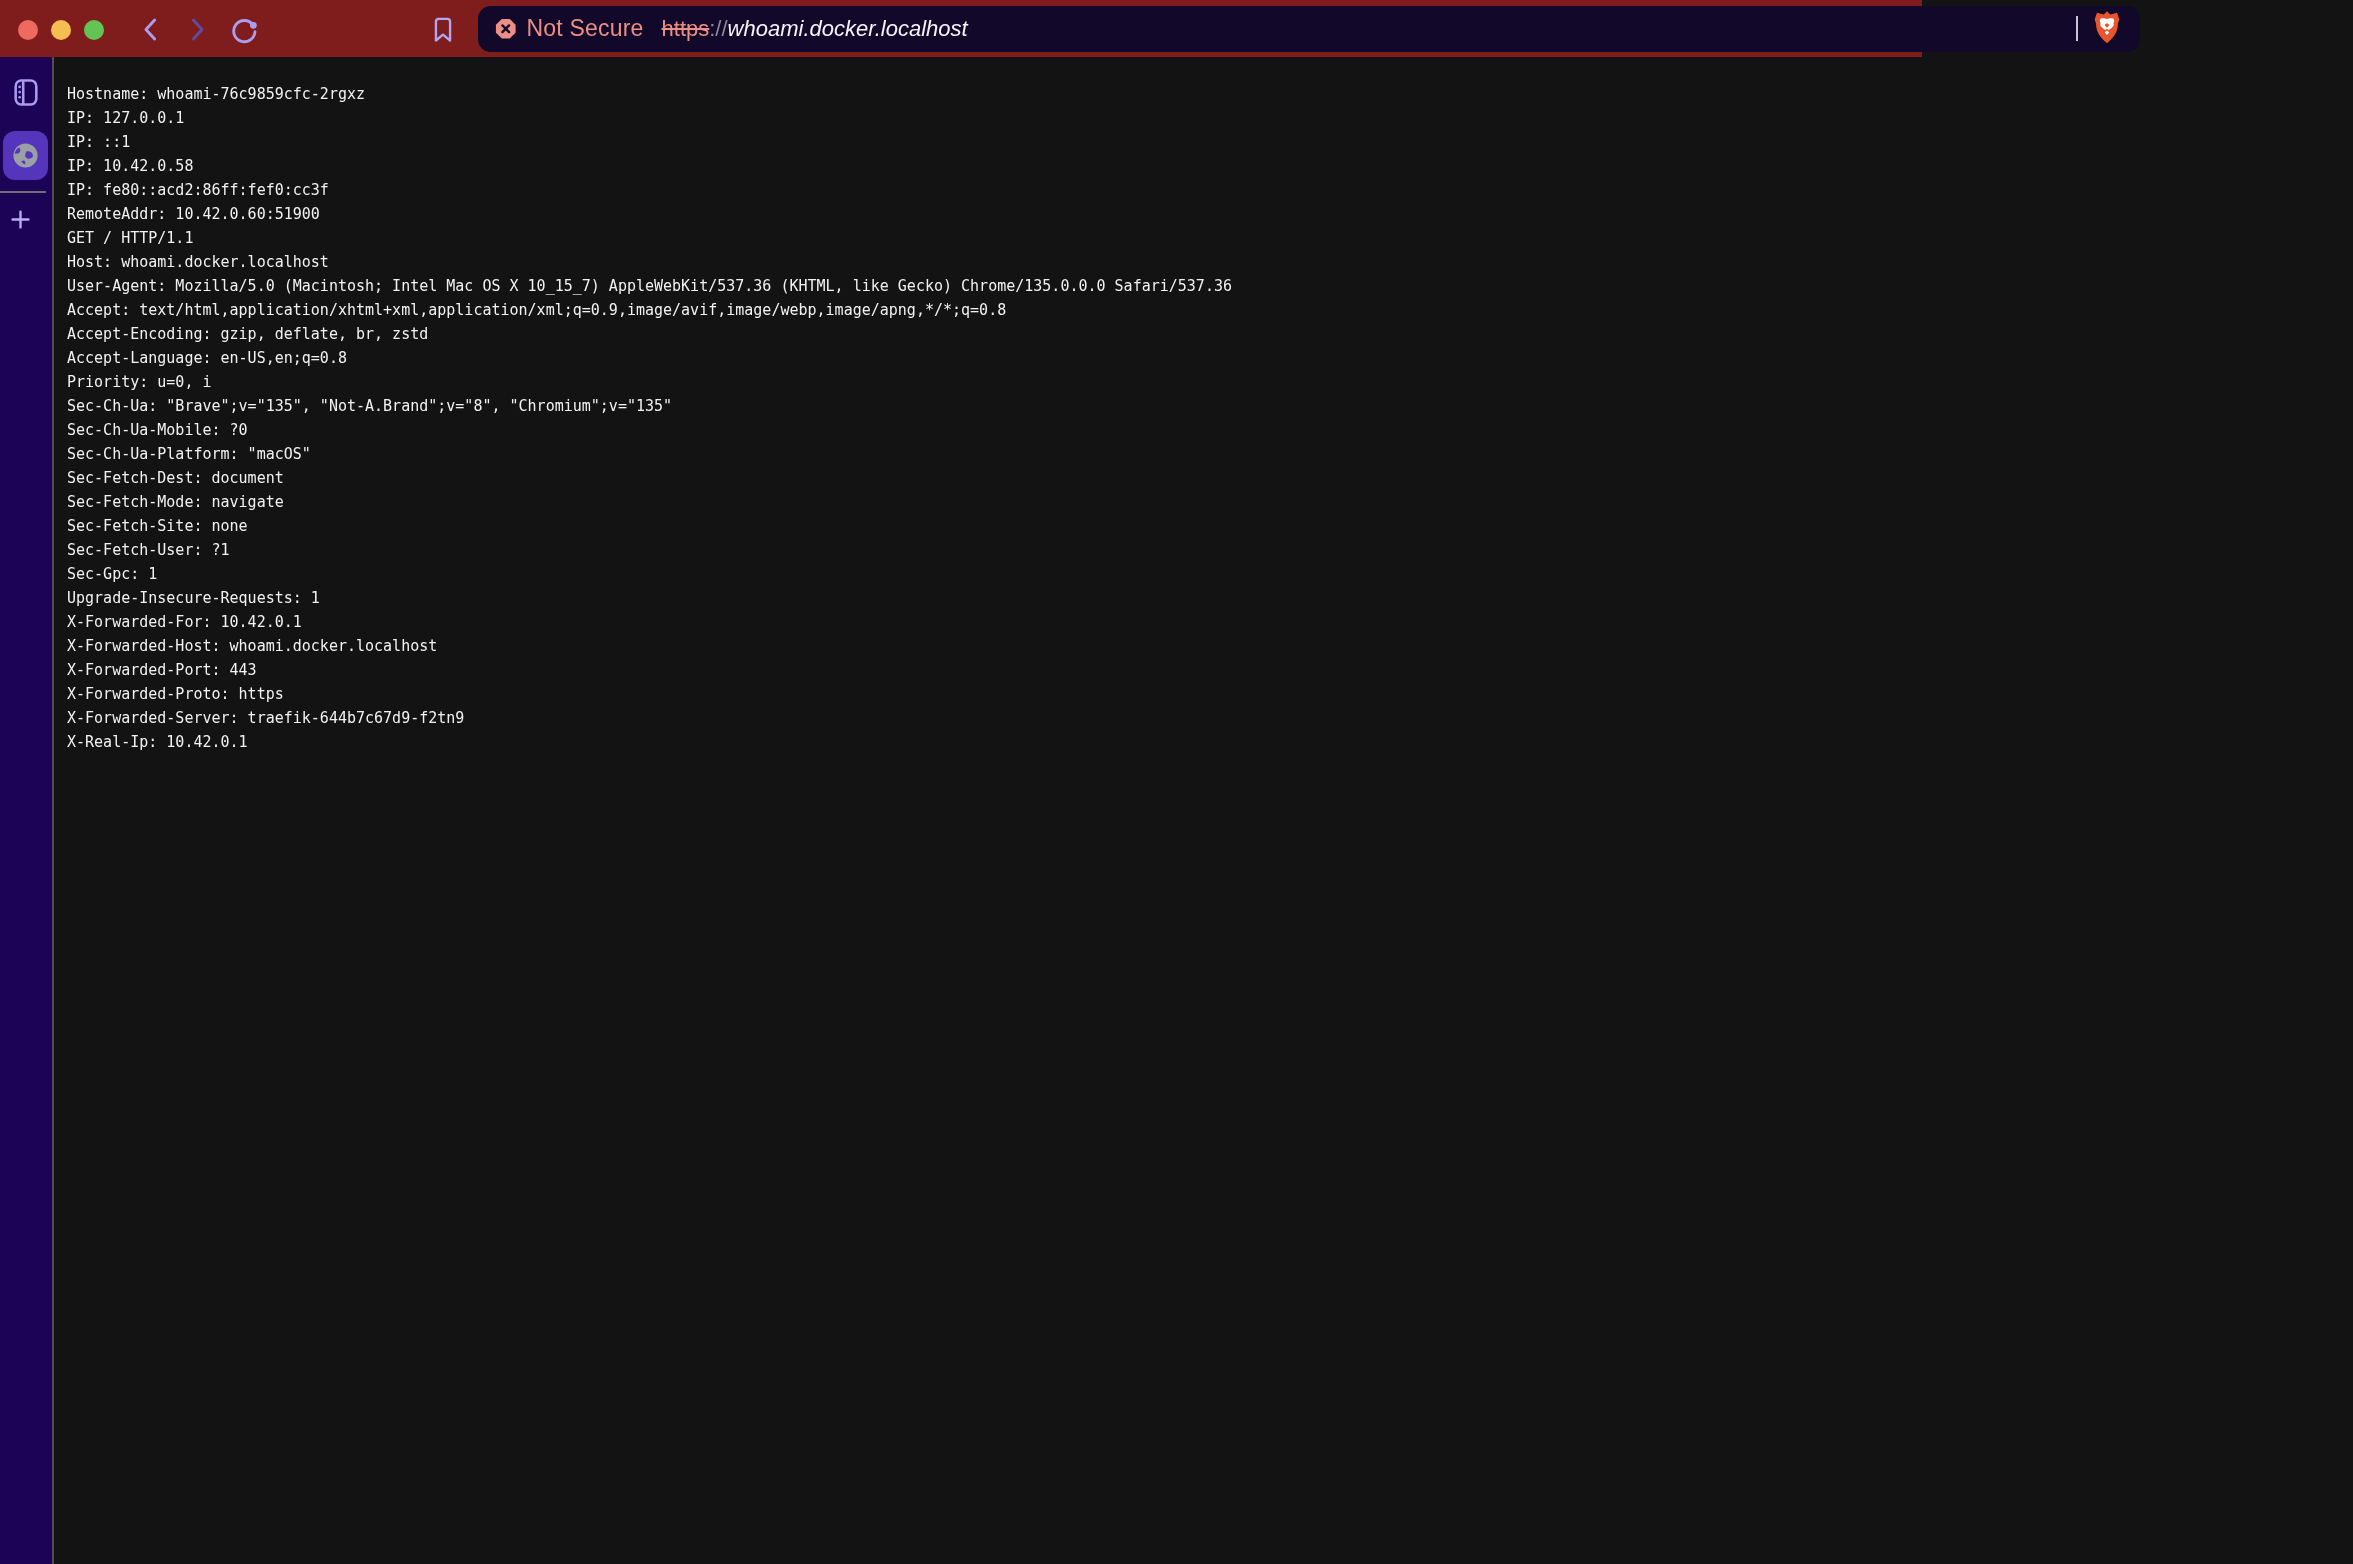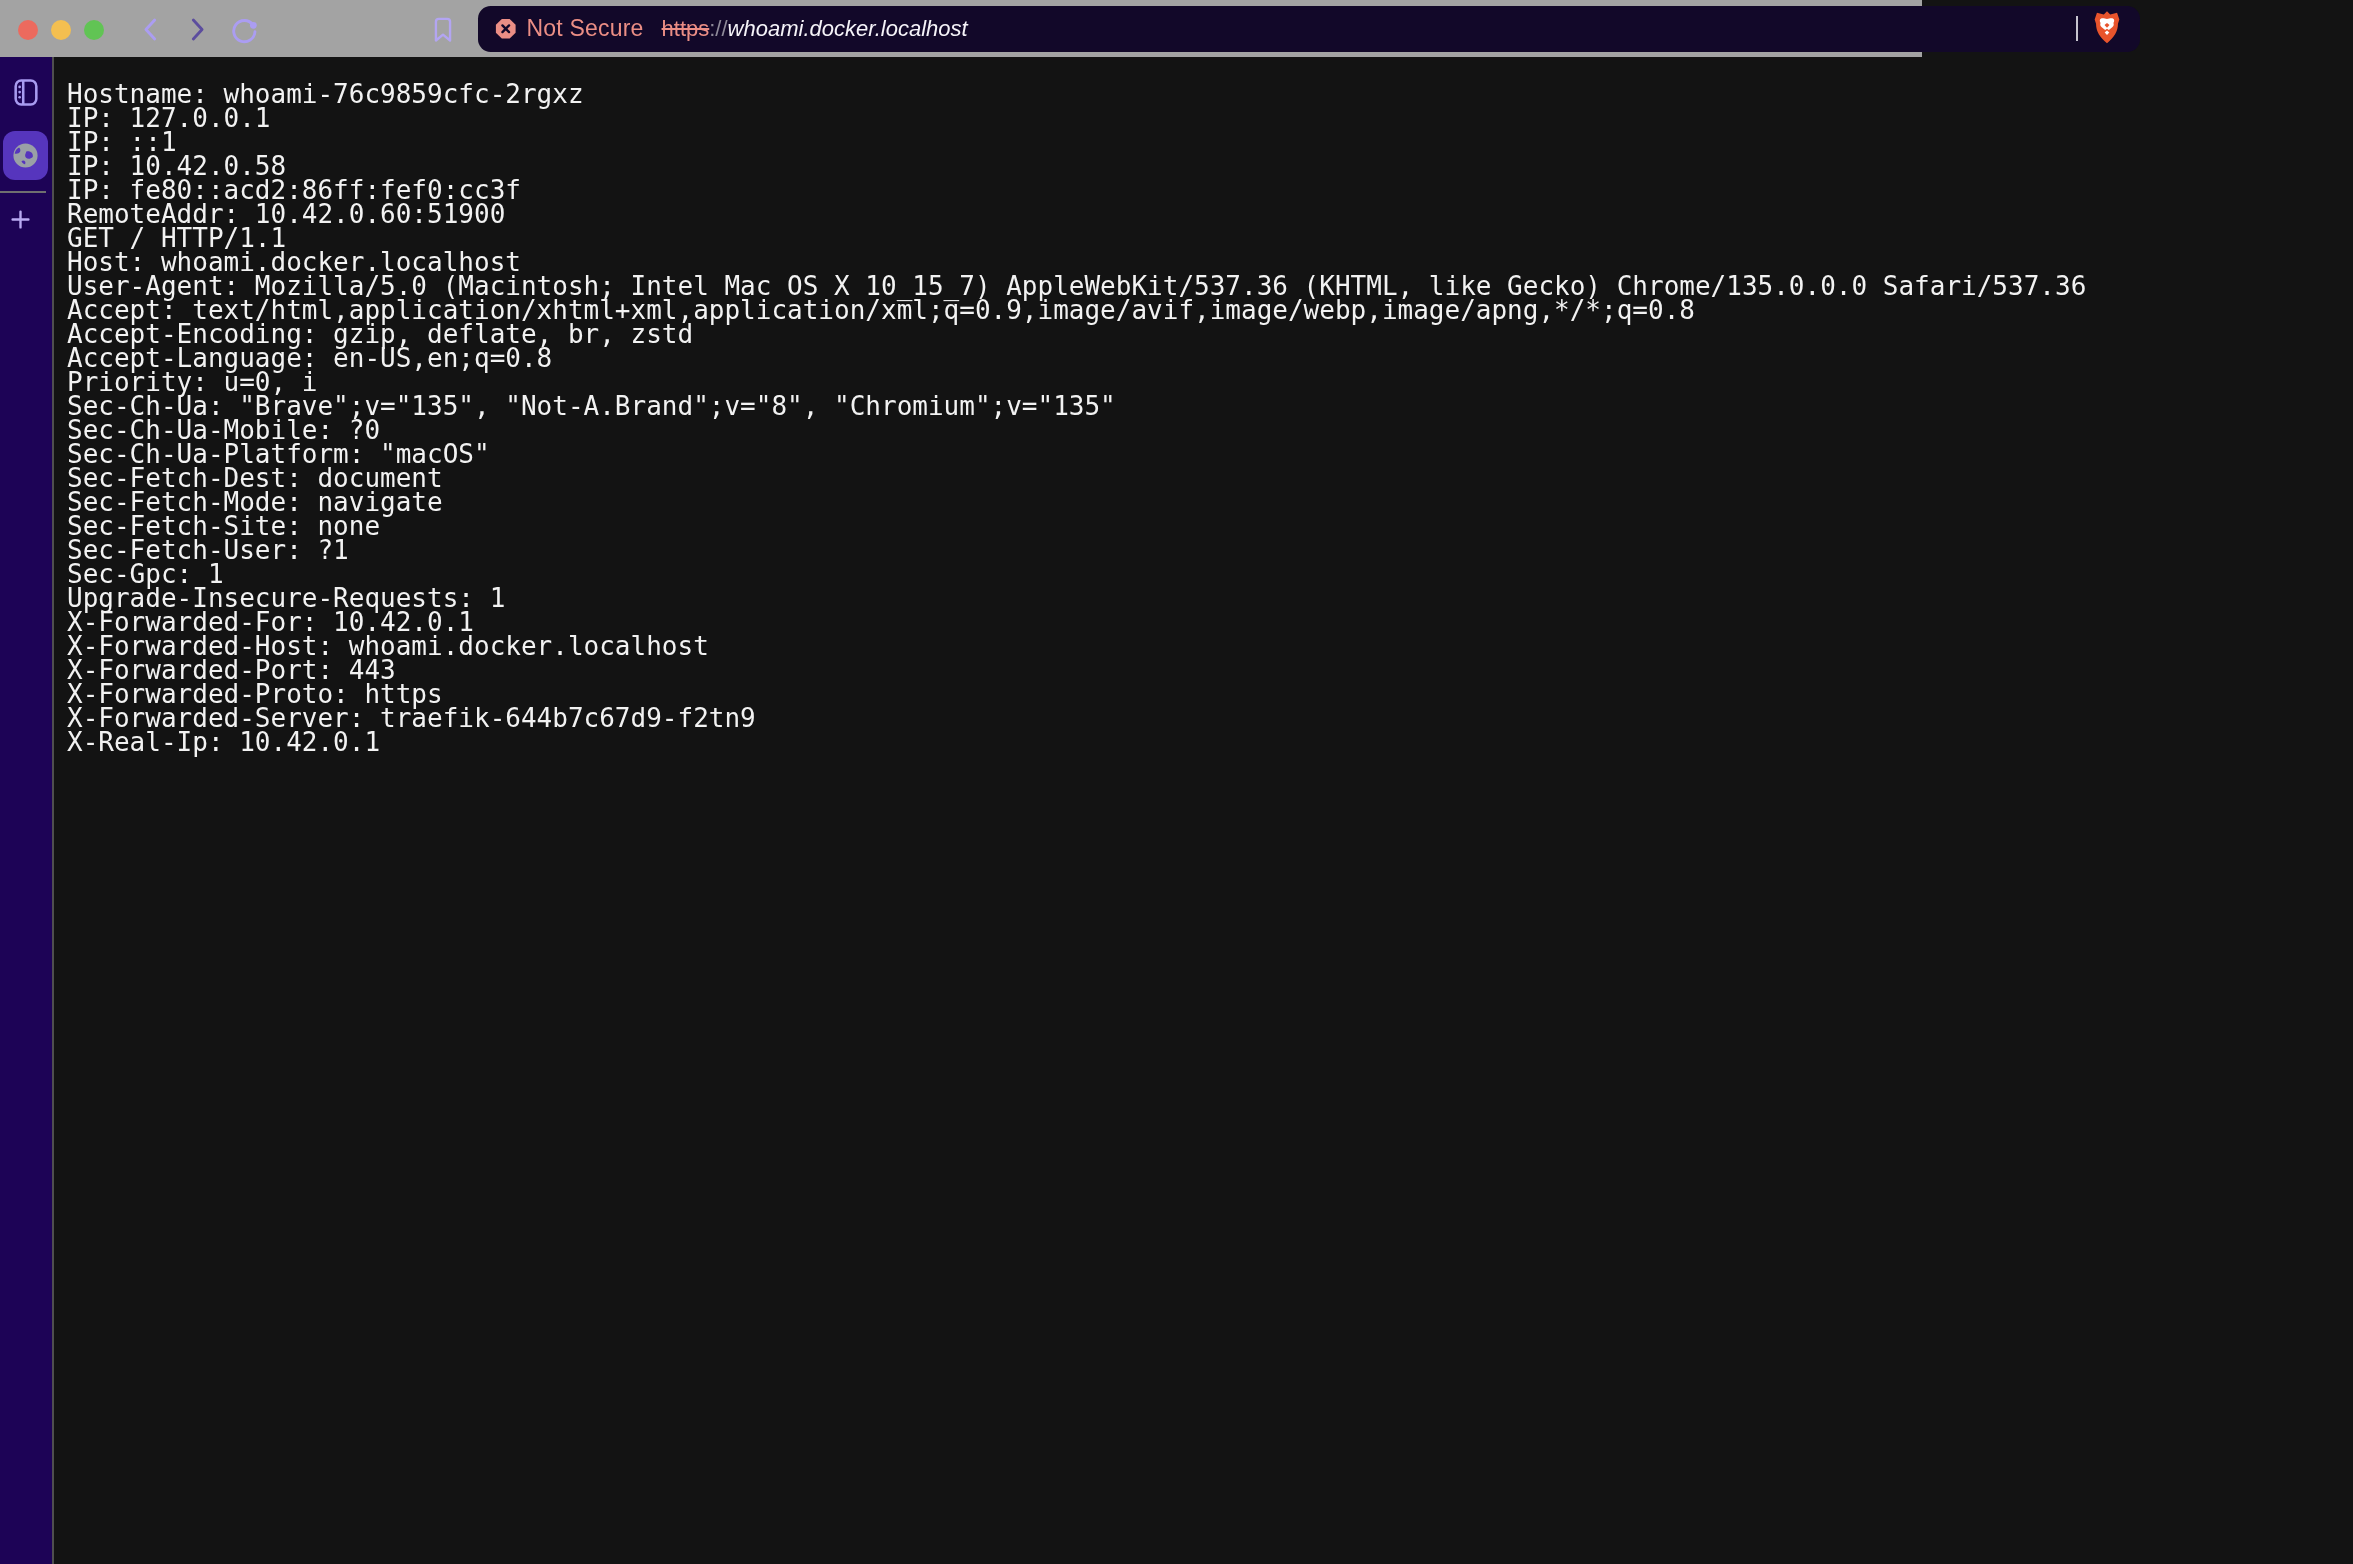--- a/index.html
+++ b/index.html
@@ -8,21 +8,21 @@
     background: #131313;
     font-family: "Liberation Sans", sans-serif;
     overflow: hidden;
     position: relative;
   }
 
   
   .topbar {
     position: absolute; left: 0; top: 0;
     width: 1922px; height: 57px;
-    background: #a3a3a3;
+    background: #7f1d1d;
   }
   .traffic-lights {
     position: absolute; left: 18.3px; top: 20px;
     display: flex; gap: 12.7px;
   }
   .traffic-light { width: 20px; height: 20px; border-radius: 50%; }
   .tl-close    { background: #ec6a5e; }
   .tl-minimize { background: #f4bf50; }
   .tl-zoom     { background: #61c454; }
 
@@ -97,21 +97,21 @@
 
   
   .content {
     position: absolute; left: 55px; top: 57px;
     width: 2299px; height: 1508px;
     background: #131313;
   }
   .content pre {
     padding: 25.4px 16px 0 12px;
     font-family: "DejaVu Sans Mono", monospace;
-    font-size: 26px;
+    font-size: 15px;
     line-height: 24px;
     color: #f2f2f2;
     white-space: pre;
   }
 
   svg { display: block; }
 </style>
 </head>
 <body>
 

